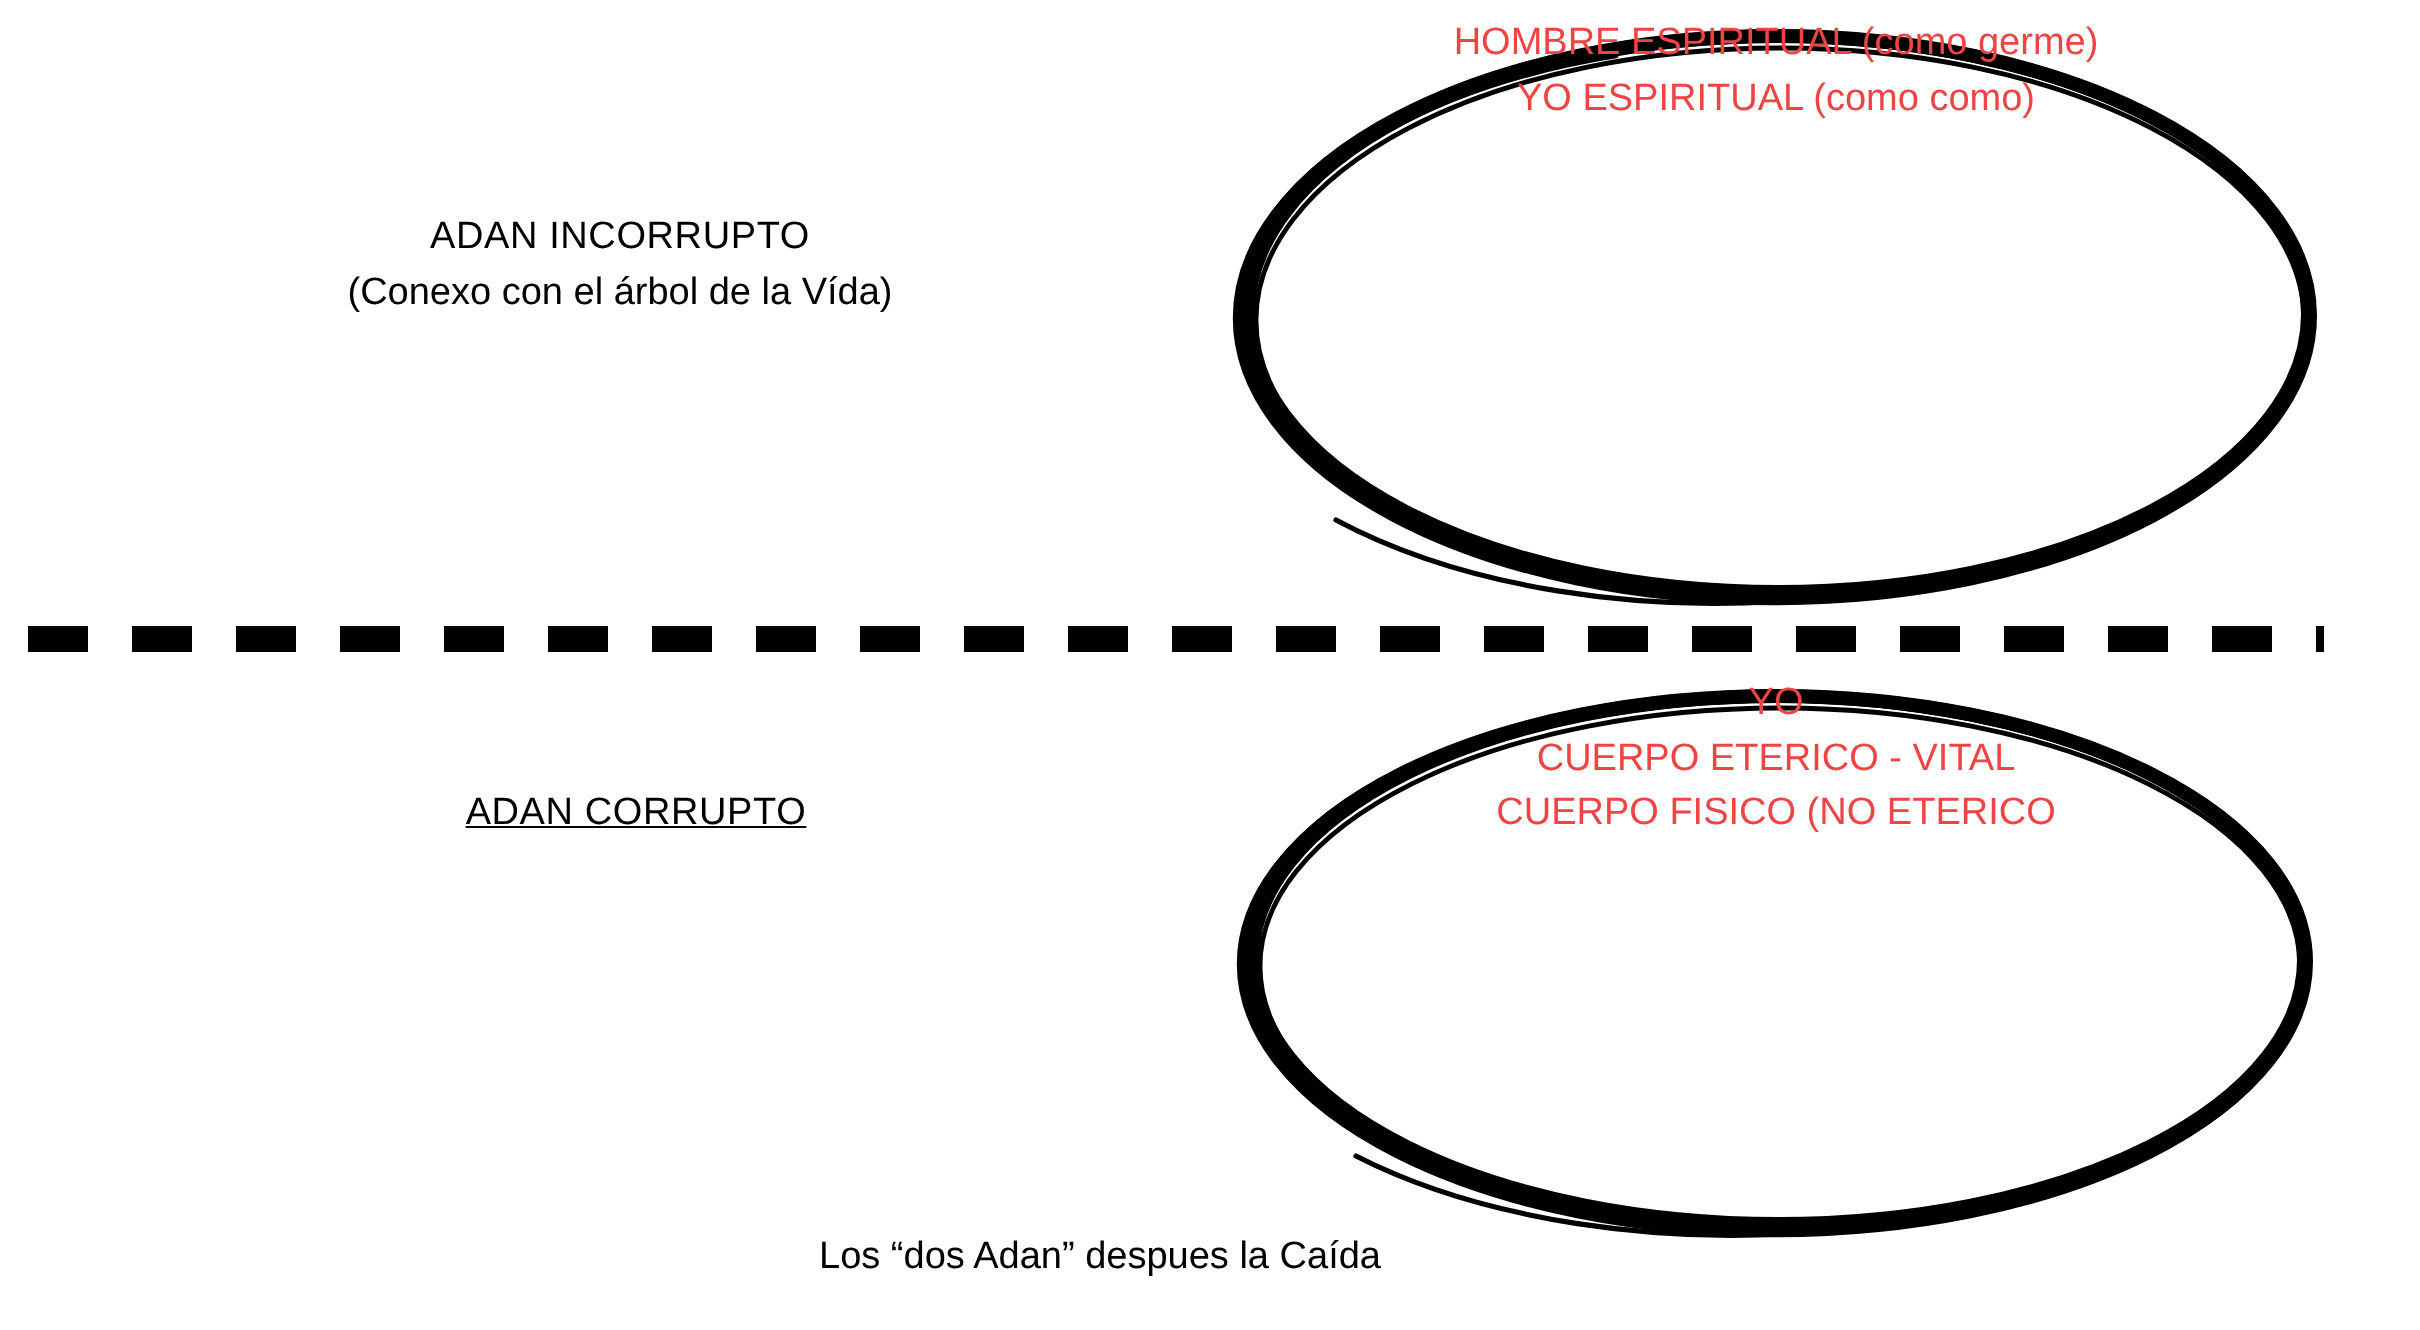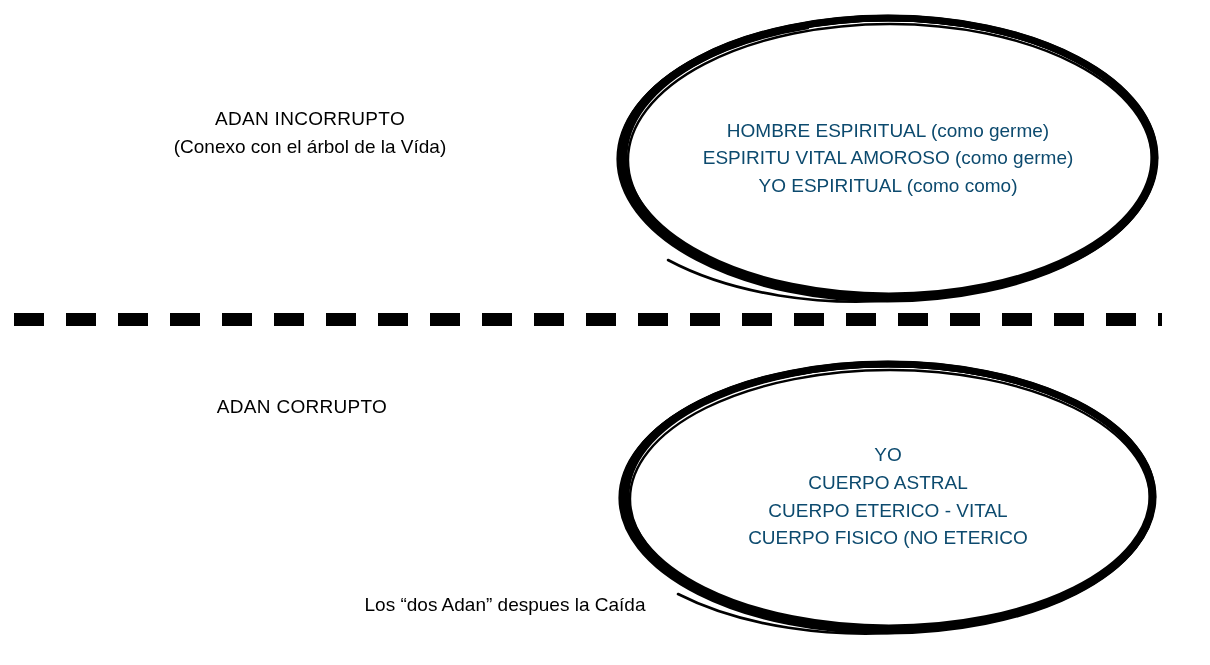--- a/index.html
+++ b/index.html
@@ -35,23 +35,24 @@
     white-space: pre-line;
     text-align: center;
   }
 
   #label-top {
     left: 40px;
     top: 105px;
     width: 540px;
   }
   #label-bottom {
-    left: 32px;
+    left: 48px;
     top: 393px;
     width: 540px;
+    text-decoration: underline;
   }
 
   
   .ellipse-group {
     position: absolute;
   }
   .ellipse-group svg {
     position: absolute;
     left: 0;
     top: 0;
@@ -59,60 +60,60 @@
   }
   .ellipse-text {
     position: absolute;
     left: 0;
     top: 0;
     width: 100%;
     height: 100%;
     display: flex;
     flex-direction: column;
     align-items: center;
-    justify-content: center;
     text-align: center;
     font-size: 19px;
     line-height: 1.45;
-    color: #0c4a6e;
+    color: #ef4444;
     pointer-events: none;
   }
   .ellipse-text .line { white-space: nowrap; }
 
   #ellipse-top {
     left: 608px;
     top: 8px;
     width: 560px;
     height: 300px;
   }
   #ellipse-bottom {
     left: 608px;
-    top: 354px;
+    top: 338px;
     width: 560px;
     height: 285px;
   }
 
   
   #divider {
     position: absolute;
     left: 14px;
     top: 313px;
     width: 1148px;
     height: 13px;
   }
 
   
   #caption {
     position: absolute;
     left: 0;
-    top: 594px;
+    top: 618px;
     width: 1010px;
     text-align: center;
     font-size: 19px;
     color: #000;
+    padding-left: 45px;
   }
 </style>
 </head>
 <body>
 
 <div id="canvas">
 
   <div class="side-label" id="label-top">
     <div class="title">ADAN INCORRUPTO</div>
     <div class="subtitle">(Conexo con el árbol de la Vída)</div>
@@ -127,21 +128,20 @@
         <ellipse cx="282" cy="152" rx="262" ry="136" stroke-width="2.4"></ellipse>
         <path d="M 13 150 A 267 140 0 0 1 280 10 A 267 140 0 0 1 547 150" stroke-width="6.5"></path>
         <path d="M 547 150 A 267 140 0 0 1 280 290 A 267 140 0 0 1 13 150" stroke-width="6"></path>
         <path d="M 20 120 A 265 142 0 0 1 200 20" stroke-width="2.4"></path>
         <path d="M 360 18 A 262 140 0 0 1 540 125" stroke-width="2.2"></path>
         <path d="M 60 252 A 266 141 0 0 0 300 291" stroke-width="2.6"></path>
       </g>
     </svg>
     <div class="ellipse-text">
       <div class="line">HOMBRE ESPIRITUAL (como germe)</div>
-      <div class="line">ESPIRITU VITAL AMOROSO (como germe)</div>
       <div class="line">YO ESPIRITUAL (como como)</div>
     </div>
   </div>
 
   <svg id="divider" width="1148" height="13" viewBox="0 0 1148 13">
     <line x1="0" y1="6.5" x2="1148" y2="6.5" stroke="#000000" stroke-width="13" stroke-dasharray="30 22"></line>
   </svg>
 
   <div class="side-label" id="label-bottom">
     <div class="title">ADAN CORRUPTO</div>
@@ -156,21 +156,20 @@
         <ellipse cx="282" cy="145" rx="260" ry="129" stroke-width="2.4"></ellipse>
         <path d="M 15 143 A 265 133 0 0 1 280 10 A 265 133 0 0 1 545 143" stroke-width="6.5"></path>
         <path d="M 545 143 A 265 133 0 0 1 280 276 A 265 133 0 0 1 15 143" stroke-width="6"></path>
         <path d="M 22 112 A 263 134 0 0 1 195 18" stroke-width="2.4"></path>
         <path d="M 365 17 A 260 132 0 0 1 538 118" stroke-width="2.2"></path>
         <path d="M 70 240 A 264 133 0 0 0 310 277" stroke-width="2.6"></path>
       </g>
     </svg>
     <div class="ellipse-text">
       <div class="line">YO</div>
-      <div class="line">CUERPO ASTRAL</div>
       <div class="line">CUERPO ETERICO - VITAL</div>
       <div class="line">CUERPO FISICO (NO ETERICO</div>
     </div>
   </div>
 
   <div id="caption">Los “dos Adan” despues la Caída</div>
 
 </div>
 
 </body></html>

